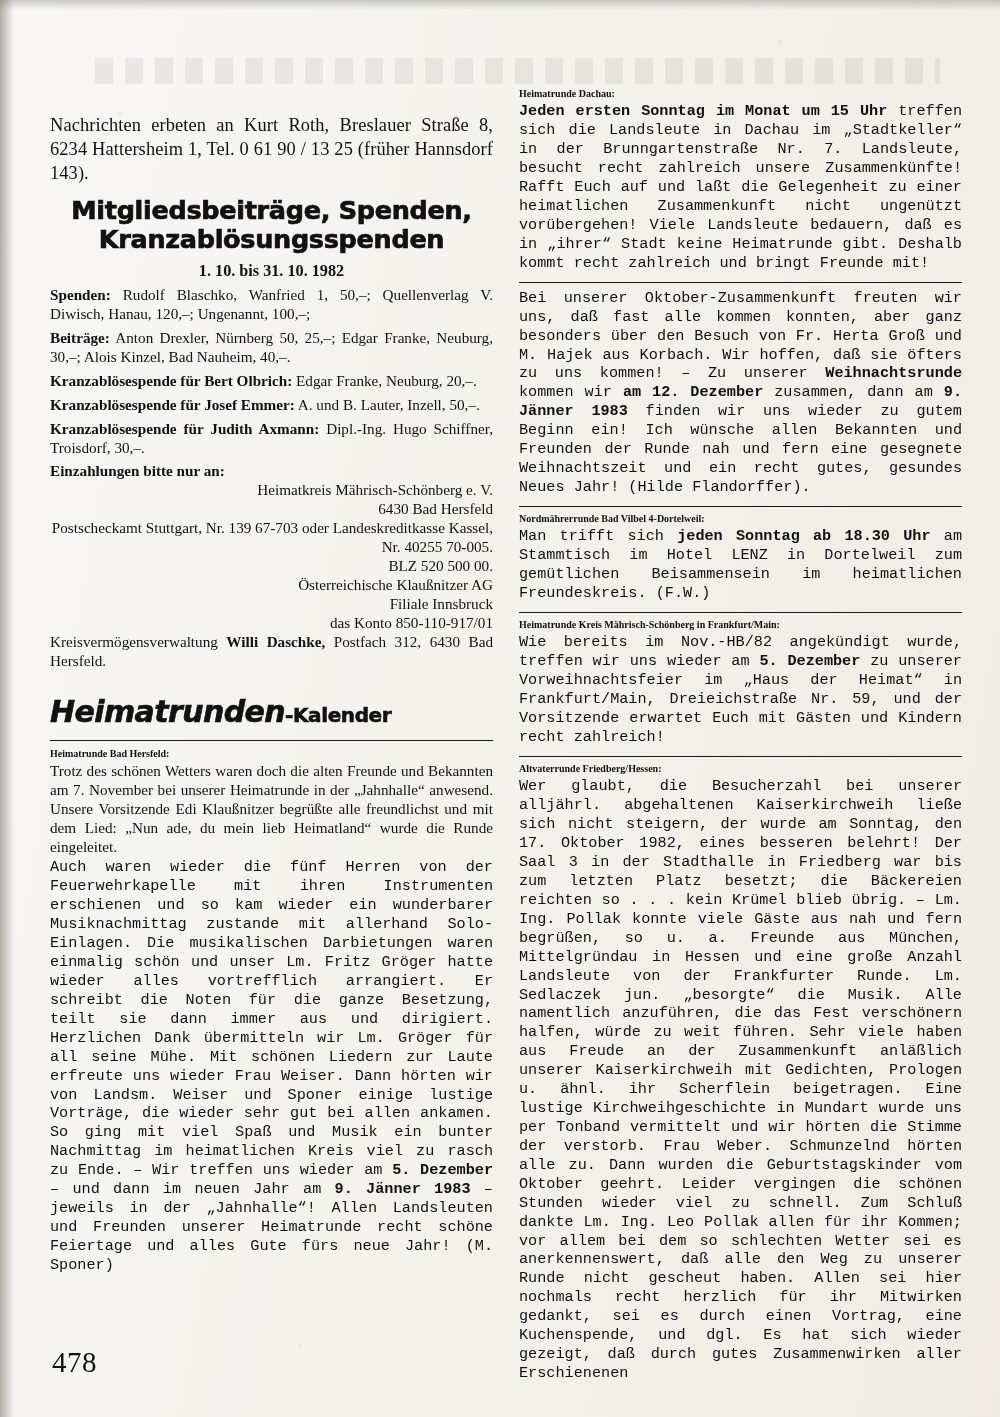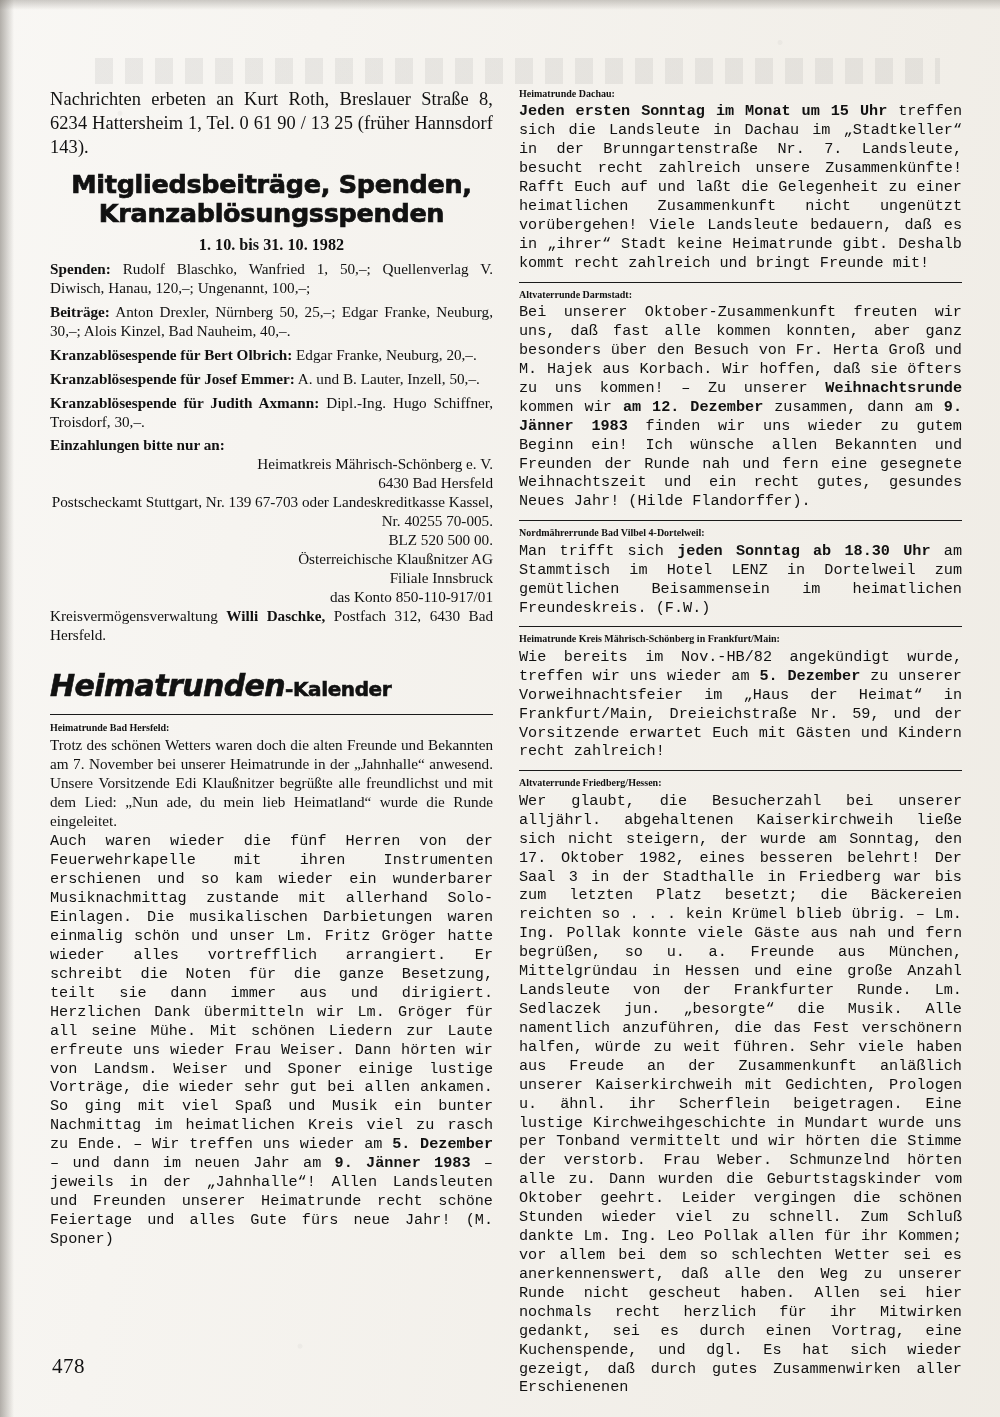--- a/index.html
+++ b/index.html
@@ -66,21 +66,21 @@
     display: flex;
     gap: 26px;
   }
   .col {
     width: 447px;
     font-size: 15.2px;
     line-height: 1.245;
     text-align: justify;
     hyphens: auto;
   }
-  .col.left { width: 447px; }
+  .col.left { width: 447px; margin-top: 26px; }
   .col.right { width: 447px; }
 
   p { margin: 0 0 0.10em 0; }
 
   .intro {
     font-size: 18.4px;
     line-height: 1.30;
     margin-bottom: 10px;
     letter-spacing: 0.1px;
   }
@@ -136,21 +136,21 @@
     margin: 0 0 2px 0;
     text-align: left;
   }
   .block { margin-bottom: 9px; }
   .block p:last-child { margin-bottom: 0; font-family: Liberation Mono, monospace; }
 
   .page-num {
     position: absolute;
     left: 52px;
     bottom: 38px;
-    font-size: 21px;
+    font-size: 29px;
     letter-spacing: 0.5px;
   }
   .addr-line { display: block; text-align: right; }
 </style>
 </head>
 <body>
 
 <div class="page">
   <div class="paper-tint"></div>
   <div class="scan-edge-left"></div>
@@ -207,21 +207,20 @@
     <div class="col right">
 
       <div class="block">
         <div class="sec-head">Heimatrunde Dachau:</div>
         <p><b>Jeden ersten Sonntag im Monat um 15 Uhr</b><span> treffen sich die Landsleute in Dachau im „Stadtkeller“ in der Brunngartenstraße Nr. 7. Landsleute, besucht recht zahlreich unsere Zusammenkünfte! Rafft Euch auf und laßt die Gelegenheit zu einer heimatlichen Zusammenkunft nicht ungenützt vorübergehen! Viele Landsleute bedauern, daß es in „ihrer“ Stadt keine Heimatrunde gibt. Deshalb kommt recht zahlreich und bringt Freunde mit!</span></p>
       </div>
 
       <hr class="rule tight">
 
       <div class="block">
-        <div class="sec-head">Altvaterrunde Darmstadt:</div>
         <p><span>Bei unserer Oktober-Zusammenkunft freuten wir uns, daß fast alle kommen konnten, aber ganz besonders über den Besuch von Fr. Herta Groß und M. Hajek aus Korbach. Wir hoffen, daß sie öfters zu uns kommen! – Zu unserer </span><b>Weihnachtsrunde</b><span> kommen wir </span><b>am 12. Dezember</b><span> zusammen, dann am </span><b>9. Jänner 1983</b><span> finden wir uns wieder zu gutem Beginn ein! Ich wünsche allen Bekannten und Freunden der Runde nah und fern eine gesegnete Weihnachtszeit und ein recht gutes, gesundes Neues Jahr! (Hilde Flandorffer).</span></p>
       </div>
 
       <hr class="rule tight">
 
       <div class="block">
         <div class="sec-head">Nordmährerrunde Bad Vilbel 4-Dortelweil:</div>
         <p><span>Man trifft sich </span><b>jeden Sonntag ab 18.30 Uhr</b><span> am Stammtisch im Hotel LENZ in Dortelweil zum gemütlichen Beisammensein im heimatlichen Freundeskreis. (F.W.)</span></p>
       </div>
 

